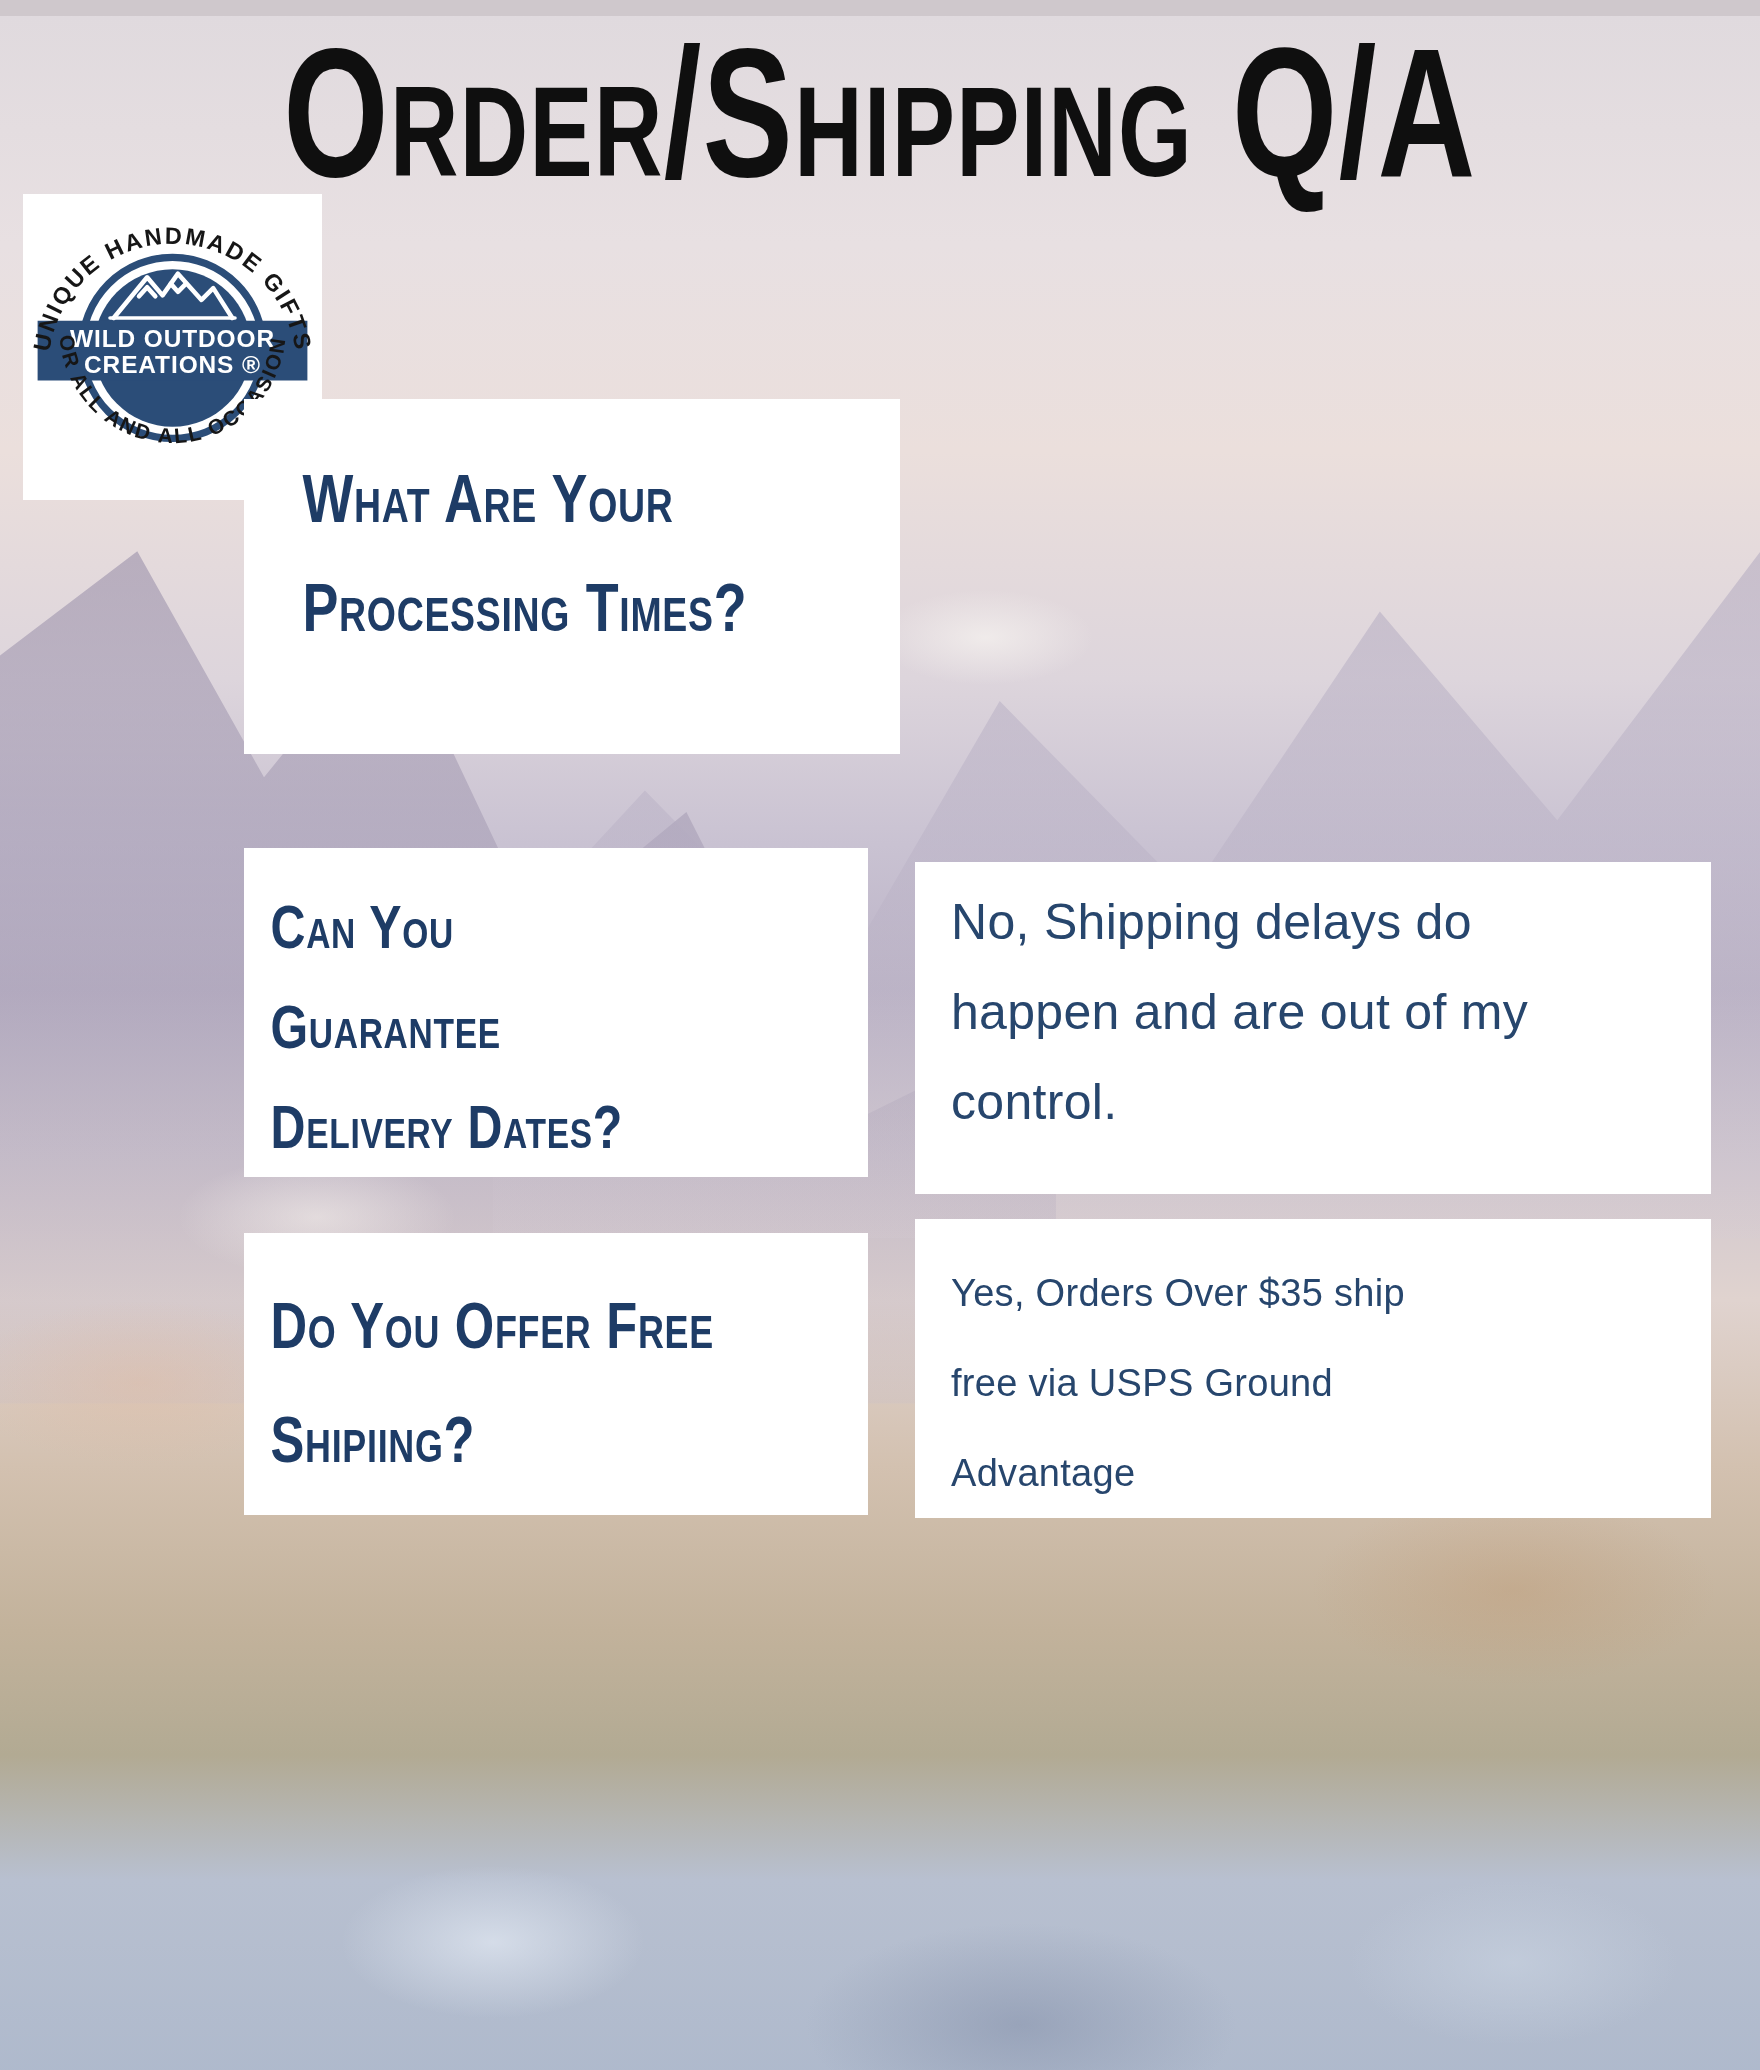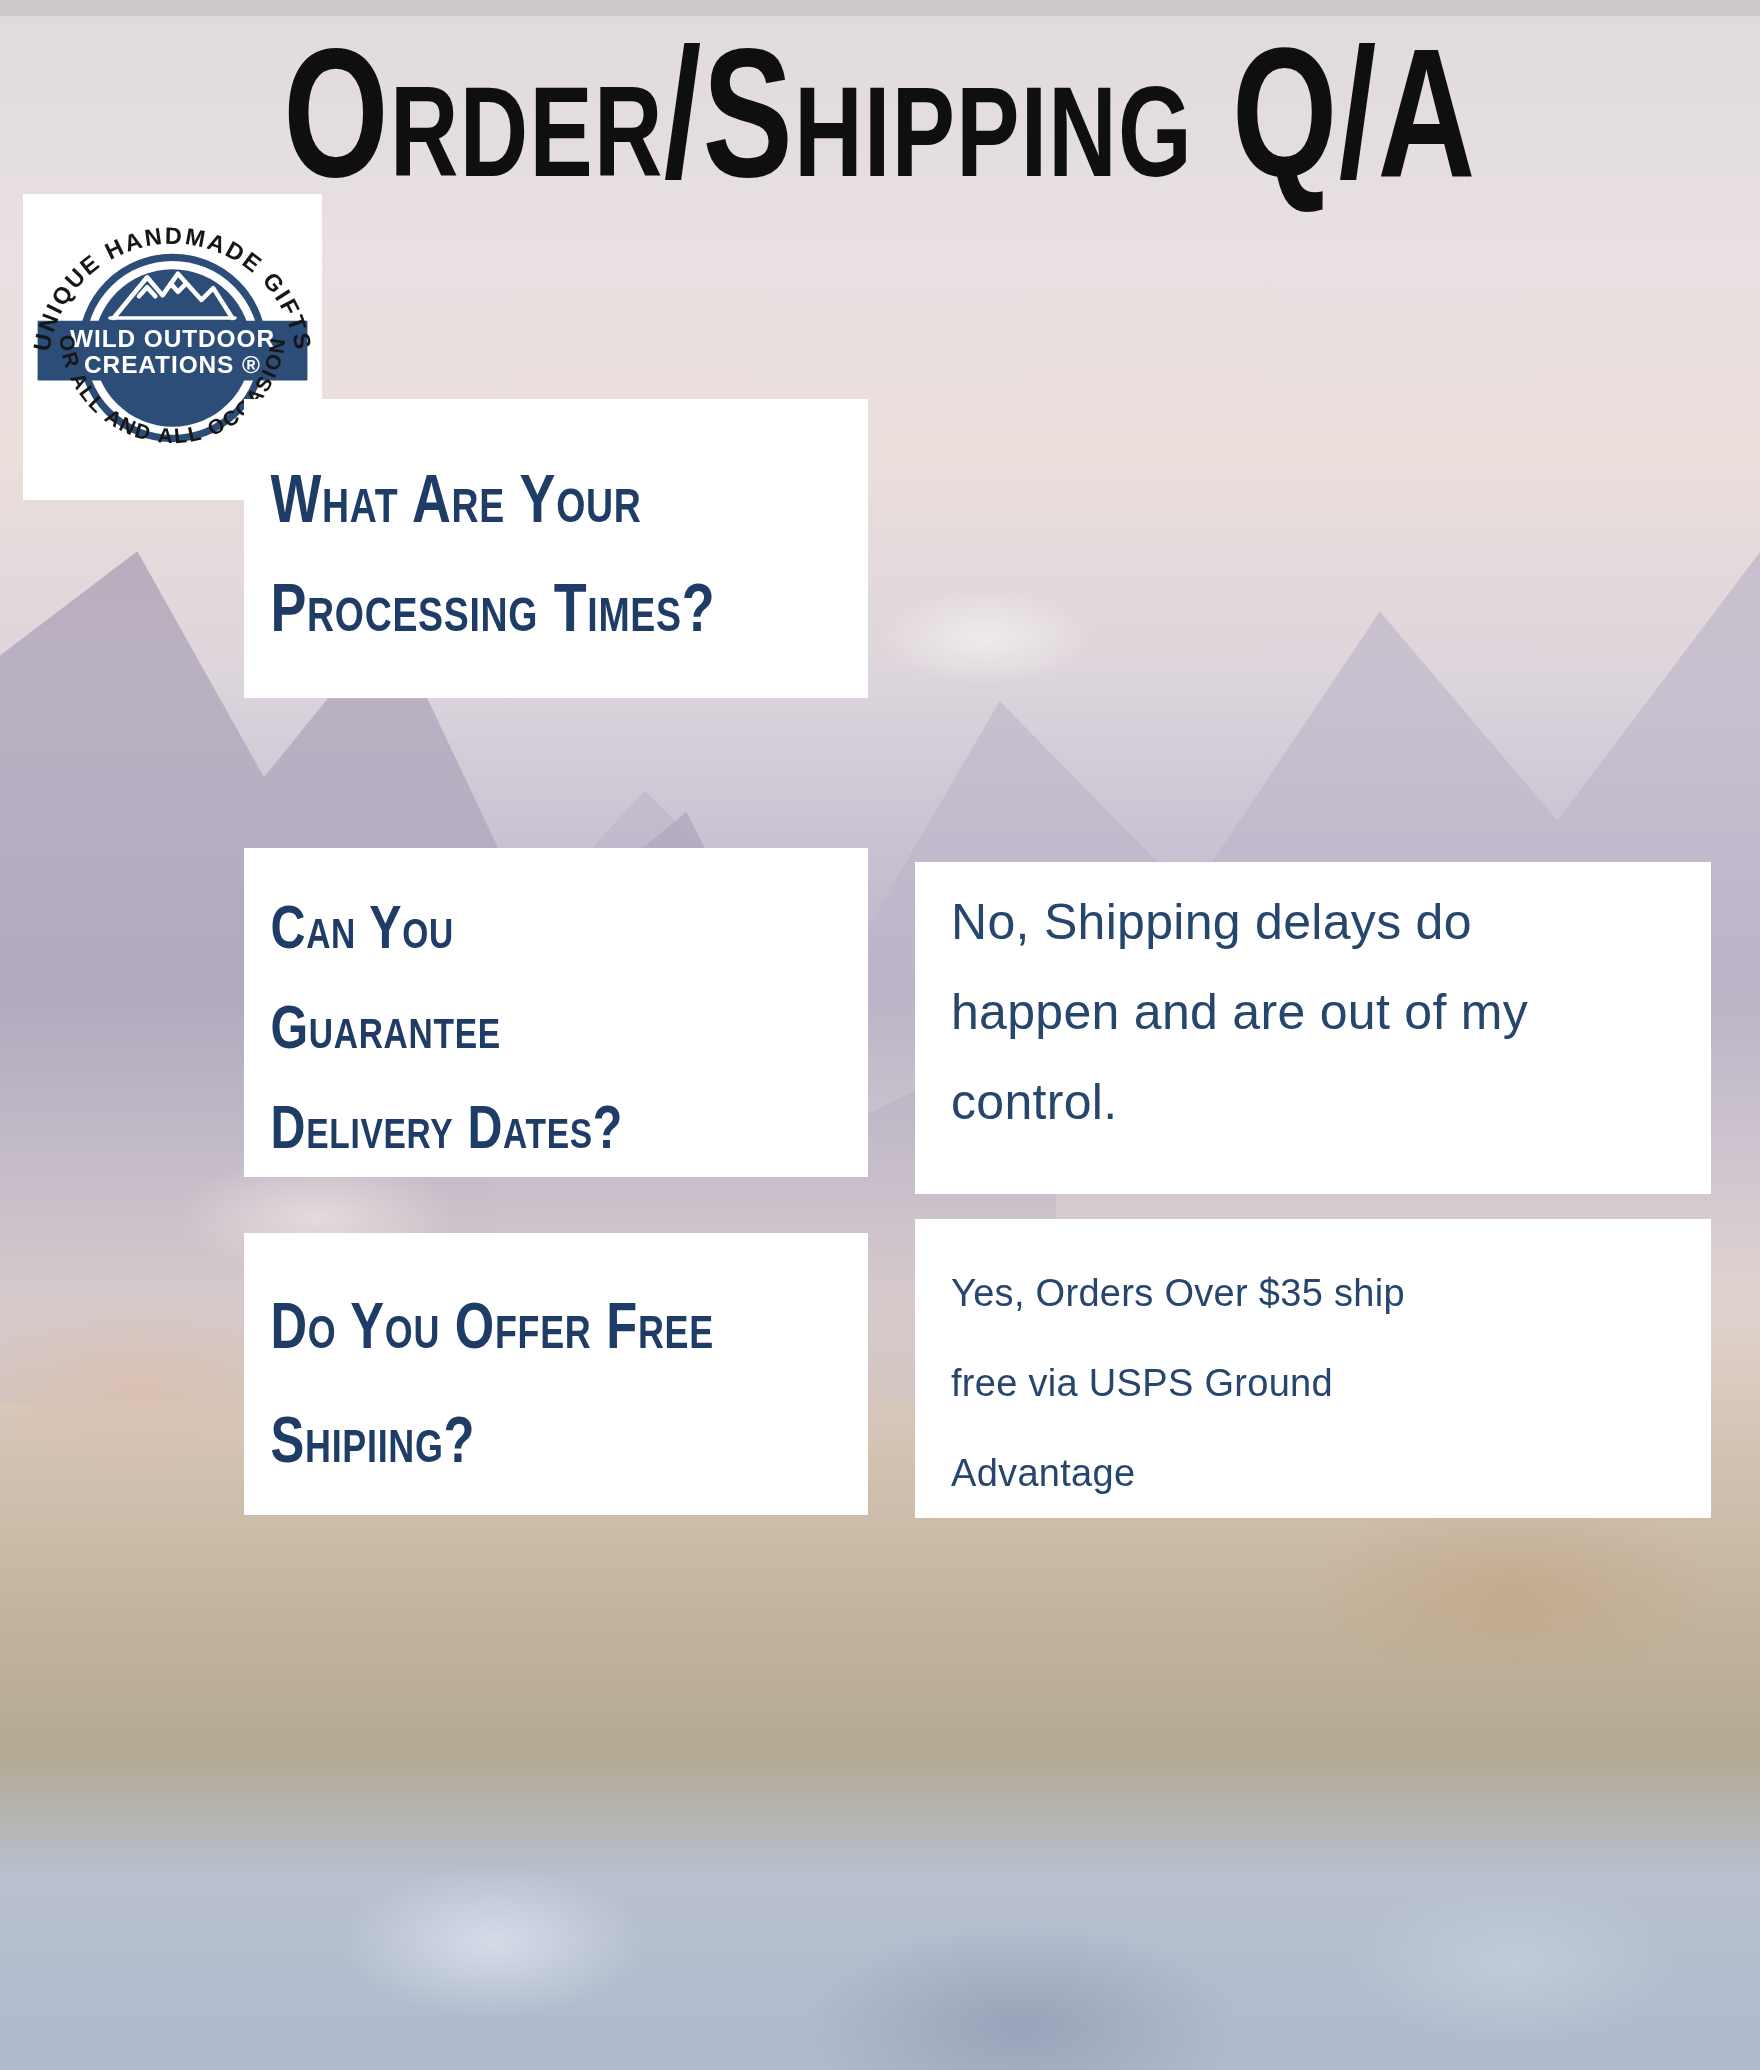--- a/index.html
+++ b/index.html
@@ -69,21 +69,21 @@
     color:#1e3c66;
     font-weight:700;
     font-variant:small-caps;
     letter-spacing:0.9px;
   }
   .q-inner{
     transform:scaleX(.78);
     transform-origin:left top;
     white-space:pre-line;
   }
-  #qbox1{top:383px;height:299px;}
+  #qbox1{top:383px;height:355px;padding-left:32px;}
   #qbox1 .q-inner{font-size:69px;line-height:109px;padding:45px 18px 0 34px;}
   #qbox2{top:832px;height:329px;}
   #qbox2 .q-inner{font-size:62px;line-height:100px;padding:29px 18px 0 34px;}
   #qbox3{top:1217px;height:282px;}
   #qbox3 .q-inner{font-size:65px;line-height:114px;padding:36px 18px 0 34px;}
   #qbox4{top:1615px;height:293px;}
   #qbox4 .q-inner{font-size:60px;line-height:94px;padding:23.5px 18px 0 43px;}
   
   .abox{
     left:915px;width:796px;

